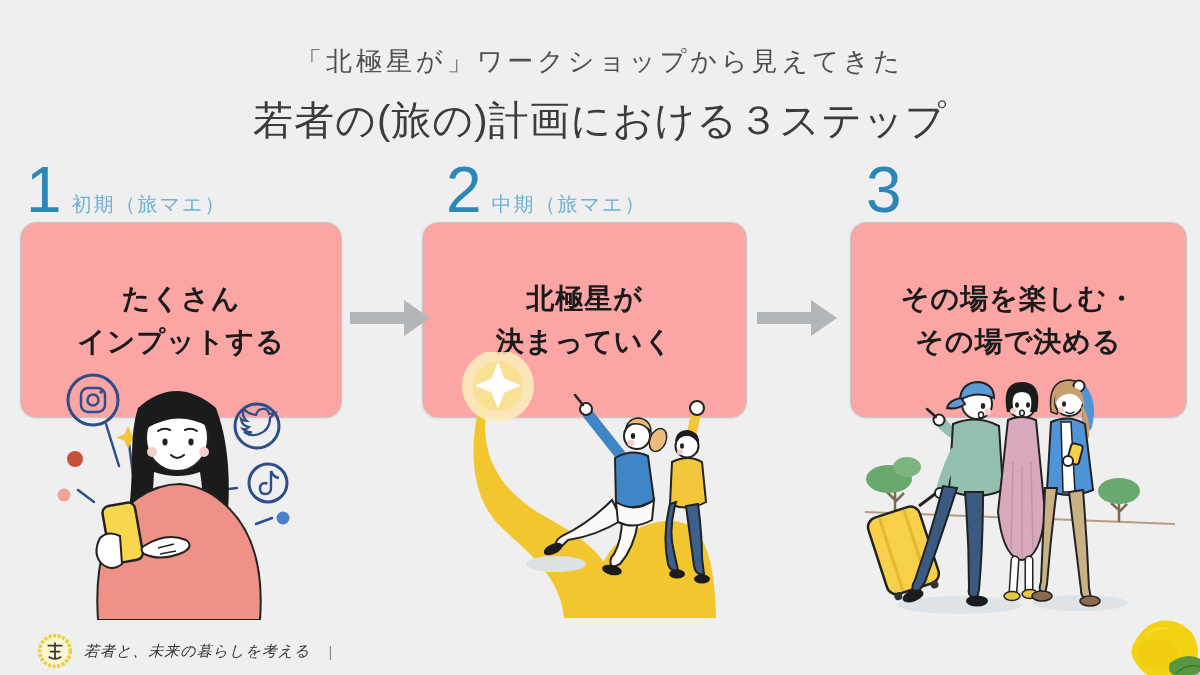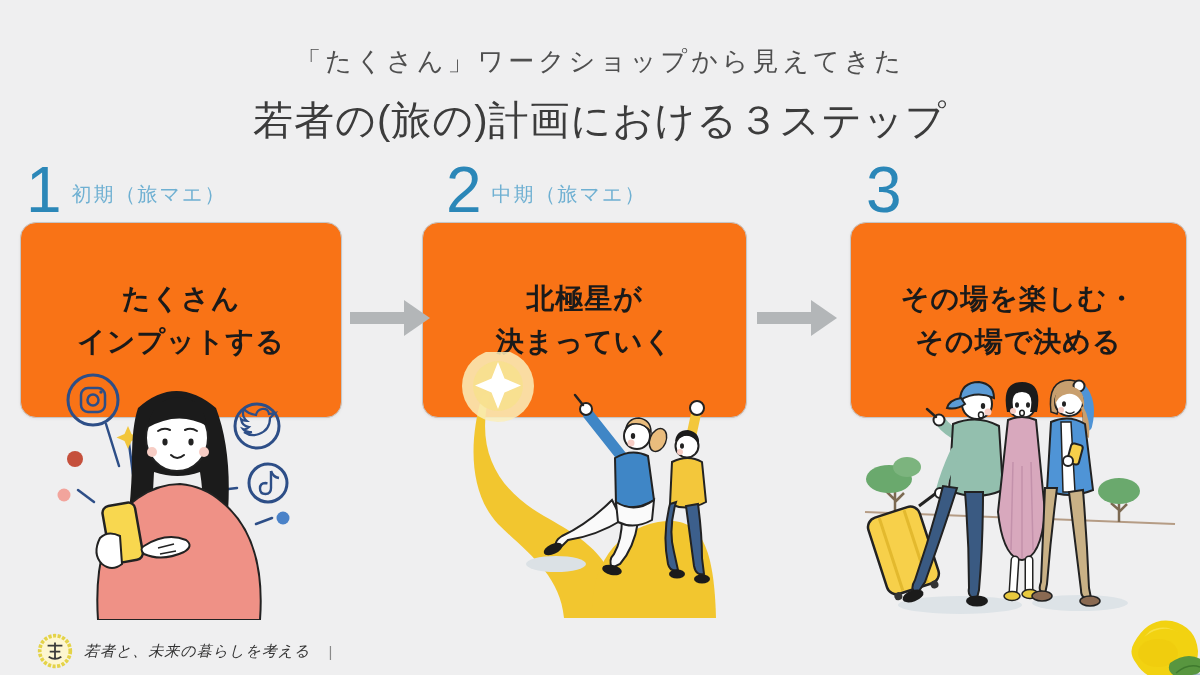--- a/index.html
+++ b/index.html
@@ -8,25 +8,25 @@
     position:relative; width:1200px; height:675px;
     background:#efeff0; overflow:hidden;
   }
   
   .title-wrap { position:absolute; top:44px; left:0; width:1200px; text-align:center; }
   .title-line1 { font-size:26px; color:#4f4f4f; letter-spacing:4px; }
   .title-line2 { font-size:40px; color:#3c3c3c; letter-spacing:1px; margin-top:14px; font-weight:500; }
   
   .step-head { position:absolute; top:160px; display:flex; align-items:flex-end; }
   .step-num  { font-size:64px; line-height:0.95; color:#2b87b8; font-weight:400; }
-  .step-label{ font-size:20px; color:#6fb0d2; margin-left:10px; padding-bottom:13px; letter-spacing:2px; }
+  .step-label{ font-size:20px; color:#6fb0d2; margin-left:10px; padding-bottom:3px; letter-spacing:2px; }
   
   .card {
     position:absolute; top:222px; height:196px; box-sizing:border-box;
-    background:#f97316; border:1.5px solid #c6c6c6; border-radius:16px;
+    background:#fca5a5; border:1.5px solid #c6c6c6; border-radius:16px;
     display:flex; align-items:center; justify-content:center; text-align:center;
     box-shadow:0 1px 3px rgba(0,0,0,0.06);
   }
   .card-text { font-size:28px; font-weight:bold; color:#1a1a1a; line-height:1.55; letter-spacing:1px; }
   
   .arrow   { position:absolute; top:300px; }
   .illus   { position:absolute; }
   
   .footer { position:absolute; left:36px; top:632px; display:flex; align-items:center; }
   .footer-logo { width:38px; height:38px; }
@@ -34,21 +34,21 @@
   .footer-divider { margin:0 18px; color:#8a8a8a; font-size:15px; }
   .footer-copy { font-size:15.5px; color:#3c3c3c; letter-spacing:0.5px; }
   .lemon-corner { position:absolute; right:-6px; bottom:-8px; }
 </style>
 </head>
 <body>
 
 <div class="stage">
 
   <div class="title-wrap">
-    <div class="title-line1">「たくさん」ワークショップから見えてきた</div>
+    <div class="title-line1">「北極星が」ワークショップから見えてきた</div>
     <div class="title-line2">若者の(旅の)計画における３ステップ</div>
   </div>
 
   <div class="step-head" style="left:26px;">
     <span class="step-num">1</span>
     <span class="step-label">初期（旅マエ）</span>
   </div>
   <div class="step-head" style="left:446px;">
     <span class="step-num">2</span>
     <span class="step-label">中期（旅マエ）</span>

